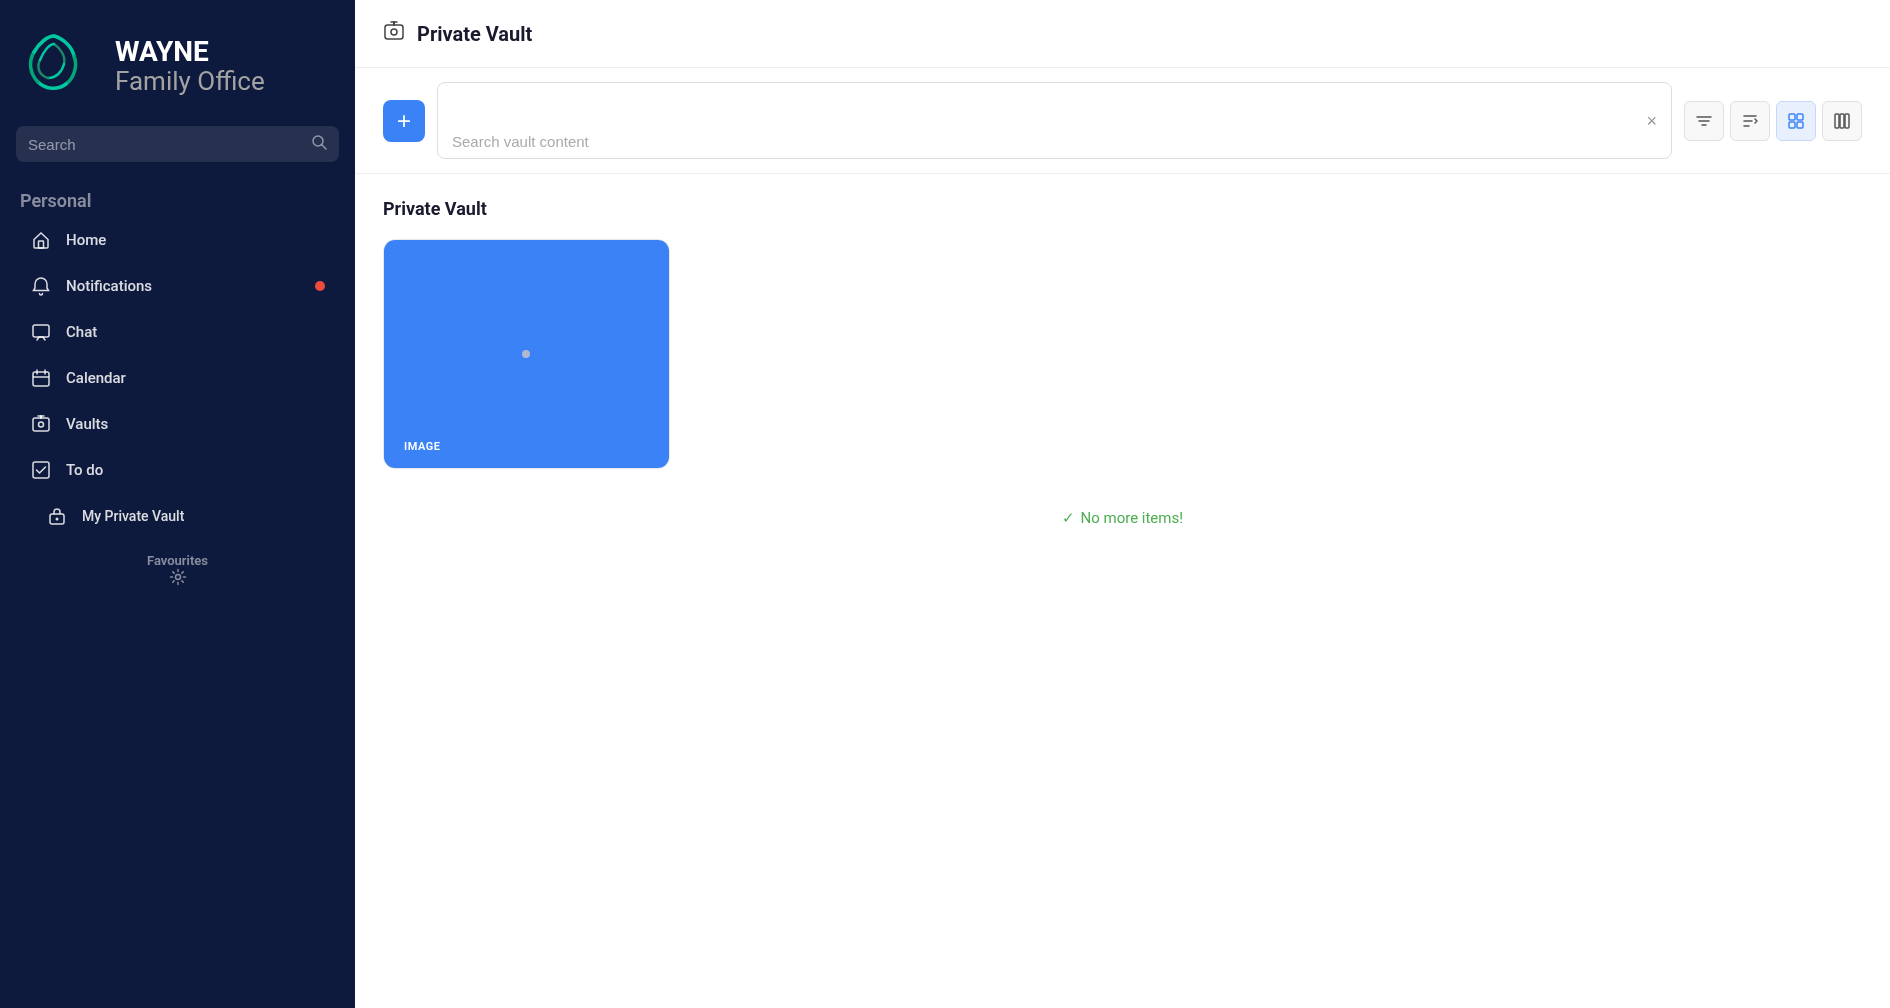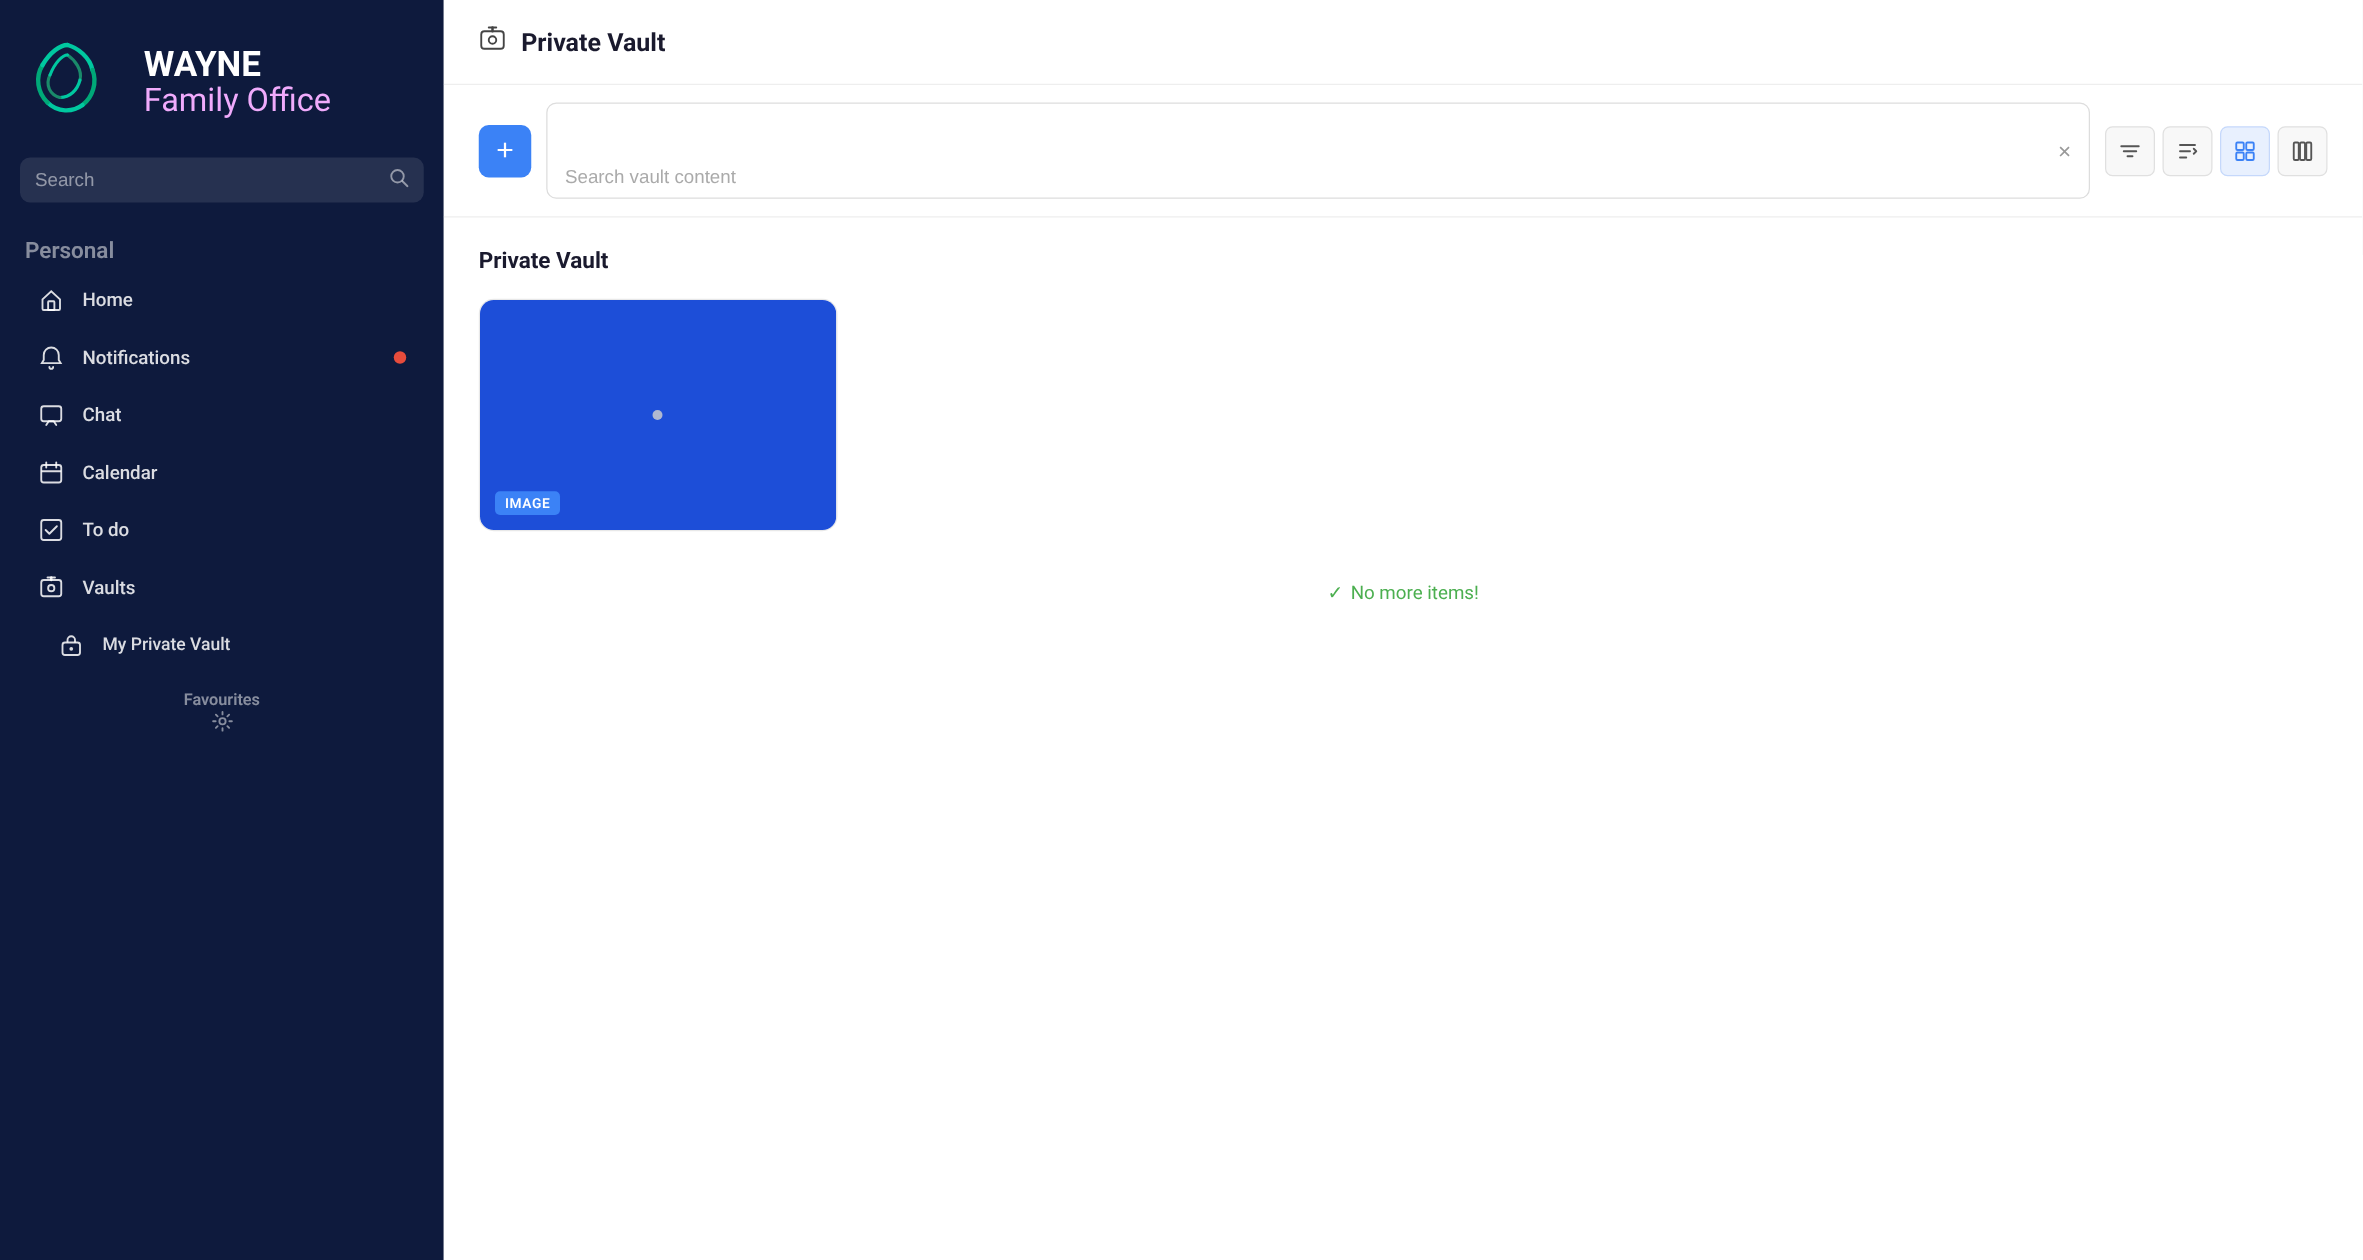--- a/index.html
+++ b/index.html
@@ -33,21 +33,21 @@
 
     .logo-text-wayne {
       font-size: 28px;
       font-weight: 700;
       color: #fff;
     }
 
     .logo-text-family {
       font-size: 26px;
       font-weight: 400;
-      color: #f0abfc;
+      color: #a3a3a3;
     }
 
     .search-box {
       margin: 10px 16px 20px 16px;
       display: flex;
       align-items: center;
       background: rgba(255,255,255,0.1);
       border-radius: 8px;
       padding: 8px 12px;
       gap: 8px;
@@ -269,22 +269,22 @@
     .vault-item-card {
       border: 1px solid #e8e8e8;
       border-radius: 12px;
       overflow: hidden;
       cursor: pointer;
       background: #fff;
     }
 
     .card-thumbnail {
       width: 100%;
-      height: 184px;
-      background: #1d4ed8;
+      height: 228px;
+      background: #3b82f6;
       display: flex;
       align-items: center;
       justify-content: center;
       position: relative;
       text-align: right;
     }
 
     .thumbnail-center-dot {
       width: 8px;
       height: 8px;
@@ -417,37 +417,37 @@
         <line x1="14" y1="2" x2="14" y2="6" stroke="rgba(255,255,255,0.85)" stroke-width="1.5" stroke-linecap="round"></line>
         <line x1="2" y1="9" x2="18" y2="9" stroke="rgba(255,255,255,0.85)" stroke-width="1.5"></line>
       </svg>
     </span>
     <span>Calendar</span>
   </div>
 
   <div class="nav-item">
     <span class="nav-icon">
       <svg width="20" height="20" viewBox="0 0 20 20" fill="none">
-        <rect x="2" y="2" width="16" height="16" rx="2" stroke="rgba(255,255,255,0.85)" stroke-width="1.5" fill="none"></rect>
-        <path d="M5.5 10l3 3 6-6" stroke="rgba(255,255,255,0.85)" stroke-width="1.5" stroke-linecap="round" stroke-linejoin="round"></path>
-      </svg>
-    </span>
-    <span>To do</span>
-  </div>
-
-  <div class="nav-item">
-    <span class="nav-icon">
-      <svg width="20" height="20" viewBox="0 0 20 20" fill="none">
         <rect x="2" y="4" width="16" height="13" rx="2" stroke="rgba(255,255,255,0.85)" stroke-width="1.5" fill="none"></rect>
         <circle cx="10" cy="10.5" r="2.5" stroke="rgba(255,255,255,0.85)" stroke-width="1.5" fill="none"></circle>
         <line x1="10" y1="2" x2="10" y2="4" stroke="rgba(255,255,255,0.85)" stroke-width="2" stroke-linecap="round"></line>
         <line x1="7" y1="2" x2="13" y2="2" stroke="rgba(255,255,255,0.85)" stroke-width="1.5" stroke-linecap="round"></line>
       </svg>
     </span>
     <span>Vaults</span>
+  </div>
+
+  <div class="nav-item">
+    <span class="nav-icon">
+      <svg width="20" height="20" viewBox="0 0 20 20" fill="none">
+        <rect x="2" y="2" width="16" height="16" rx="2" stroke="rgba(255,255,255,0.85)" stroke-width="1.5" fill="none"></rect>
+        <path d="M5.5 10l3 3 6-6" stroke="rgba(255,255,255,0.85)" stroke-width="1.5" stroke-linecap="round" stroke-linejoin="round"></path>
+      </svg>
+    </span>
+    <span>To do</span>
   </div>
 
   <div class="nav-item sub">
     <span class="nav-icon">
       <svg width="20" height="20" viewBox="0 0 20 20" fill="none">
         <rect x="3" y="8" width="14" height="10" rx="2" stroke="rgba(255,255,255,0.85)" stroke-width="1.5" fill="none"></rect>
         <path d="M7 8V6a3 3 0 016 0v2" stroke="rgba(255,255,255,0.85)" stroke-width="1.5" fill="none"></path>
         <circle cx="10" cy="13" r="1.5" fill="rgba(255,255,255,0.85)"></circle>
       </svg>
     </span>

